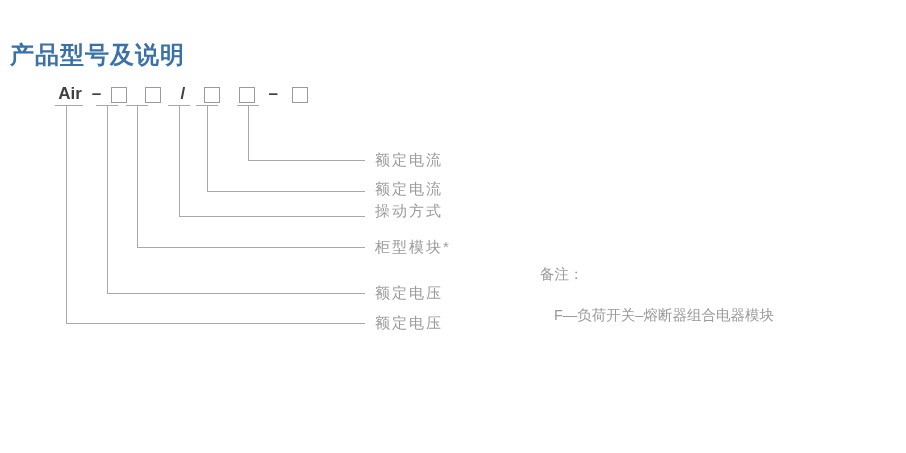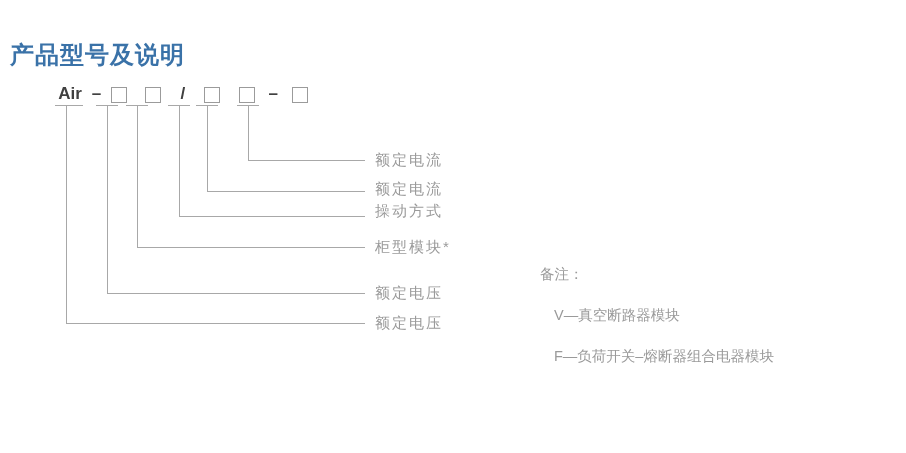--- a/index.html
+++ b/index.html
@@ -137,17 +137,16 @@
   <div class="vline" style="left:107px; top:105px; height:189px;"></div>
   <div class="hline" style="left:107px; top:293px; width:258px;"></div>
   <div class="leader-label" style="top:284px;">额定电压</div>
 
   <div class="vline" style="left:66px; top:105px; height:219px;"></div>
   <div class="hline" style="left:66px; top:323px; width:299px;"></div>
   <div class="leader-label" style="top:314px;">额定电压</div>
 
   <div class="notes">
     <span class="nline">备注：</span>
-    <span class="nline indent">V—真空断路器模块</span>
     <span class="nline indent">F—负荷开关–熔断器组合电器模块</span>
   </div>
 
 </div>
 
 </body></html>

